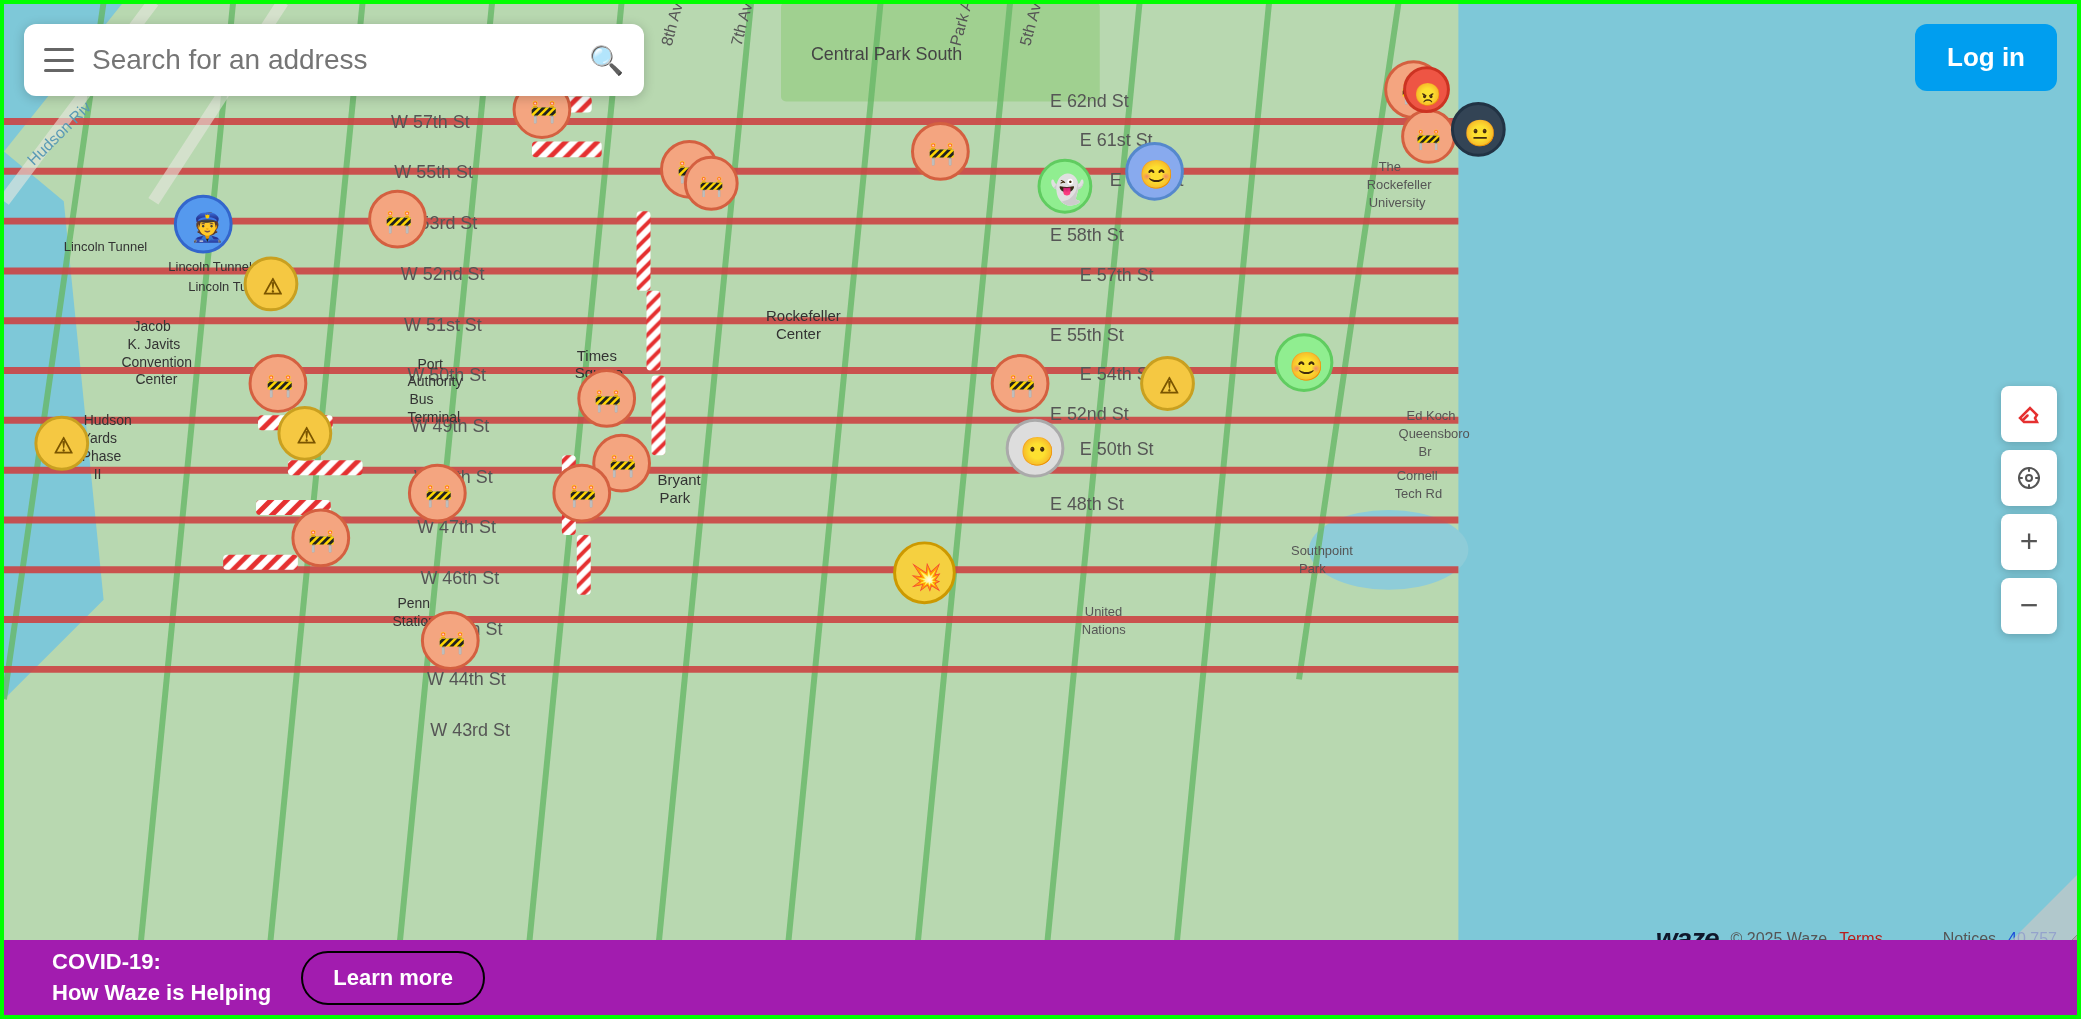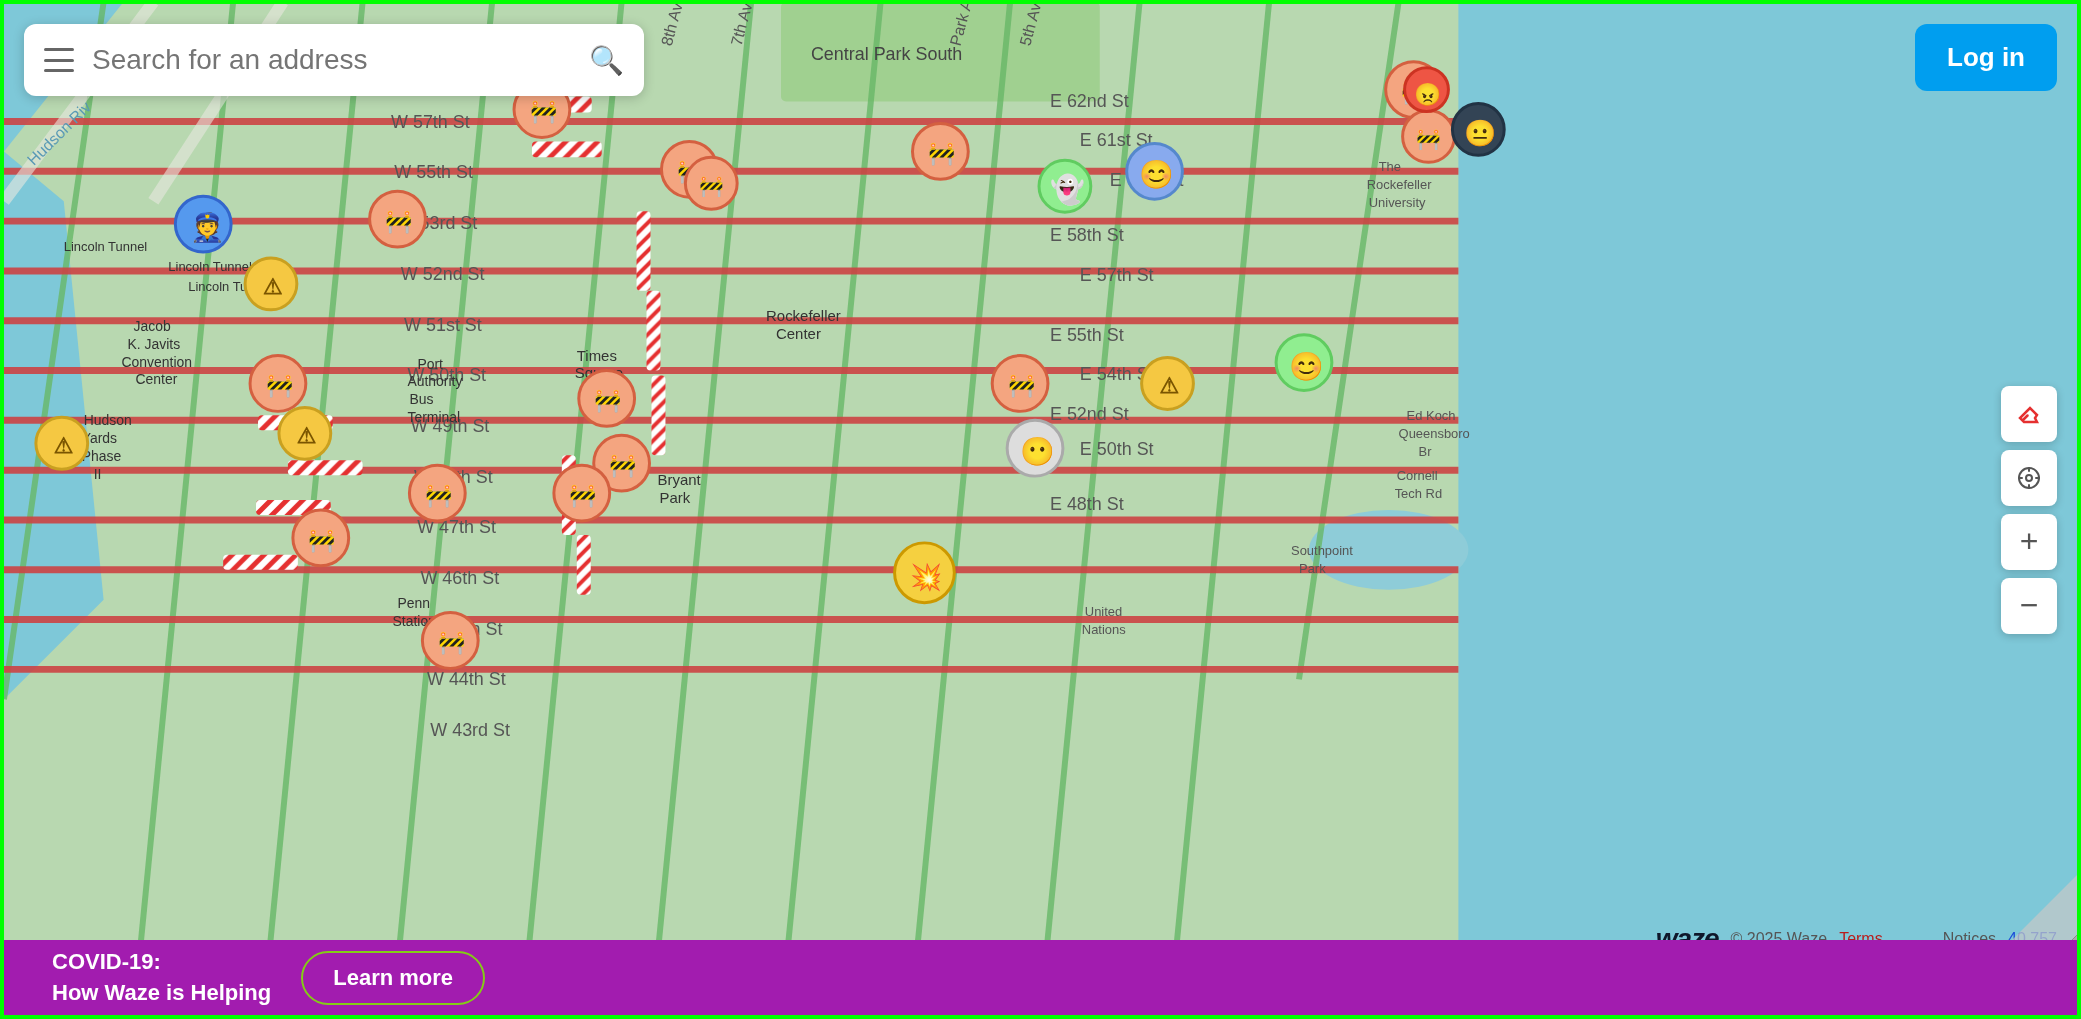--- a/index.html
+++ b/index.html
@@ -151,21 +151,21 @@
 
     #covid-text {
       color: white;
       font-size: 22px;
       font-weight: bold;
       line-height: 1.4;
     }
 
     #learn-more-btn {
       background: transparent;
-      border: 2px solid #84cc16;
+      border: 2px solid #000000;
       border-radius: 30px;
       color: white;
       font-size: 22px;
       font-weight: bold;
       padding: 12px 30px;
       cursor: pointer;
       white-space: nowrap;
     }
 
     

